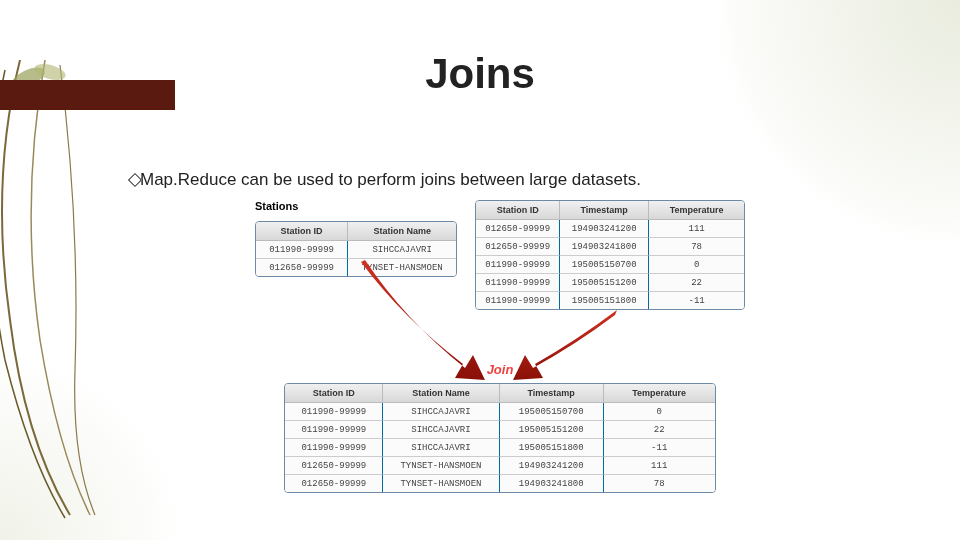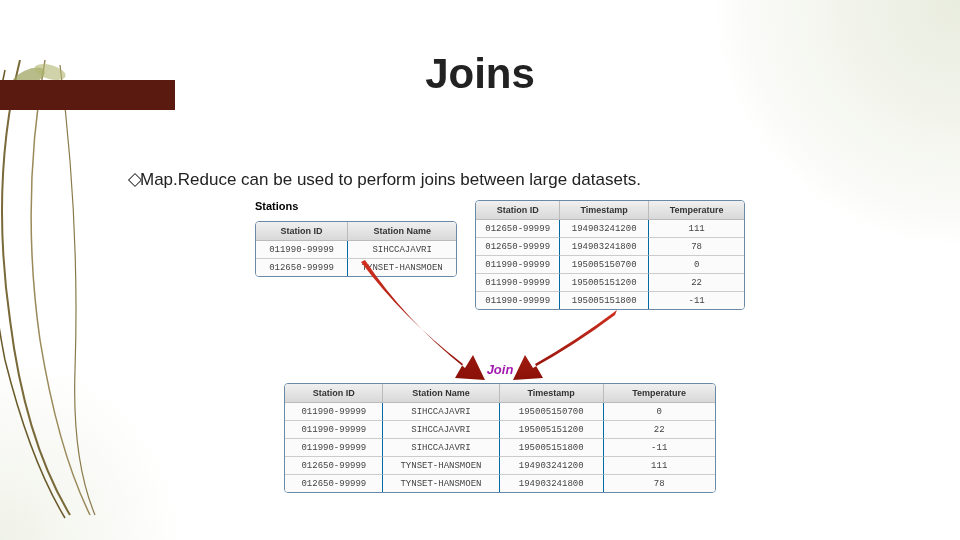--- a/index.html
+++ b/index.html
@@ -33,21 +33,21 @@
   table { border-collapse: separate; border-spacing: 0; width: 100%; font-size: 9px;
     border: 1.5px solid #6a8aa8; border-radius: 4px; overflow: hidden; background: #fff; }
   th { background: linear-gradient(#f0f0f0,#d8d8d8); padding: 4px 20px; font-weight: bold;
     border-bottom: 1px solid #bbb; border-right: 1px solid #bbb; color: #333; text-align: center; margin-left: 34px;}
   th:last-child { border-right: none; }
   td { padding: 3.5px 6px; border-bottom: 1px solid #ccc; border-right: 1px solid #0369a1;
     font-family: "Courier New", monospace; color: #444; background: #fbfbfb; text-align: center;}
   td:last-child { border-right: none; }
   tr:last-child td { border-bottom: none; }
   
-  .join-label { text-align: center; font-size: 13px; font-weight: bold; color: #a21caf;
+  .join-label { text-align: center; font-size: 13px; font-weight: bold; color: #ef4444;
     margin: 52px 0 6px; font-style: italic;}
   
   .result-tbl { width: 88%; margin: 0 auto; }
   
   .arrows { position: absolute; top: 60px; left: 0; width: 100%; height: 120px; z-index: 4; pointer-events:none;}
 </style>
 </head>
 <body>
 
 <div class="bg-grad"></div>

